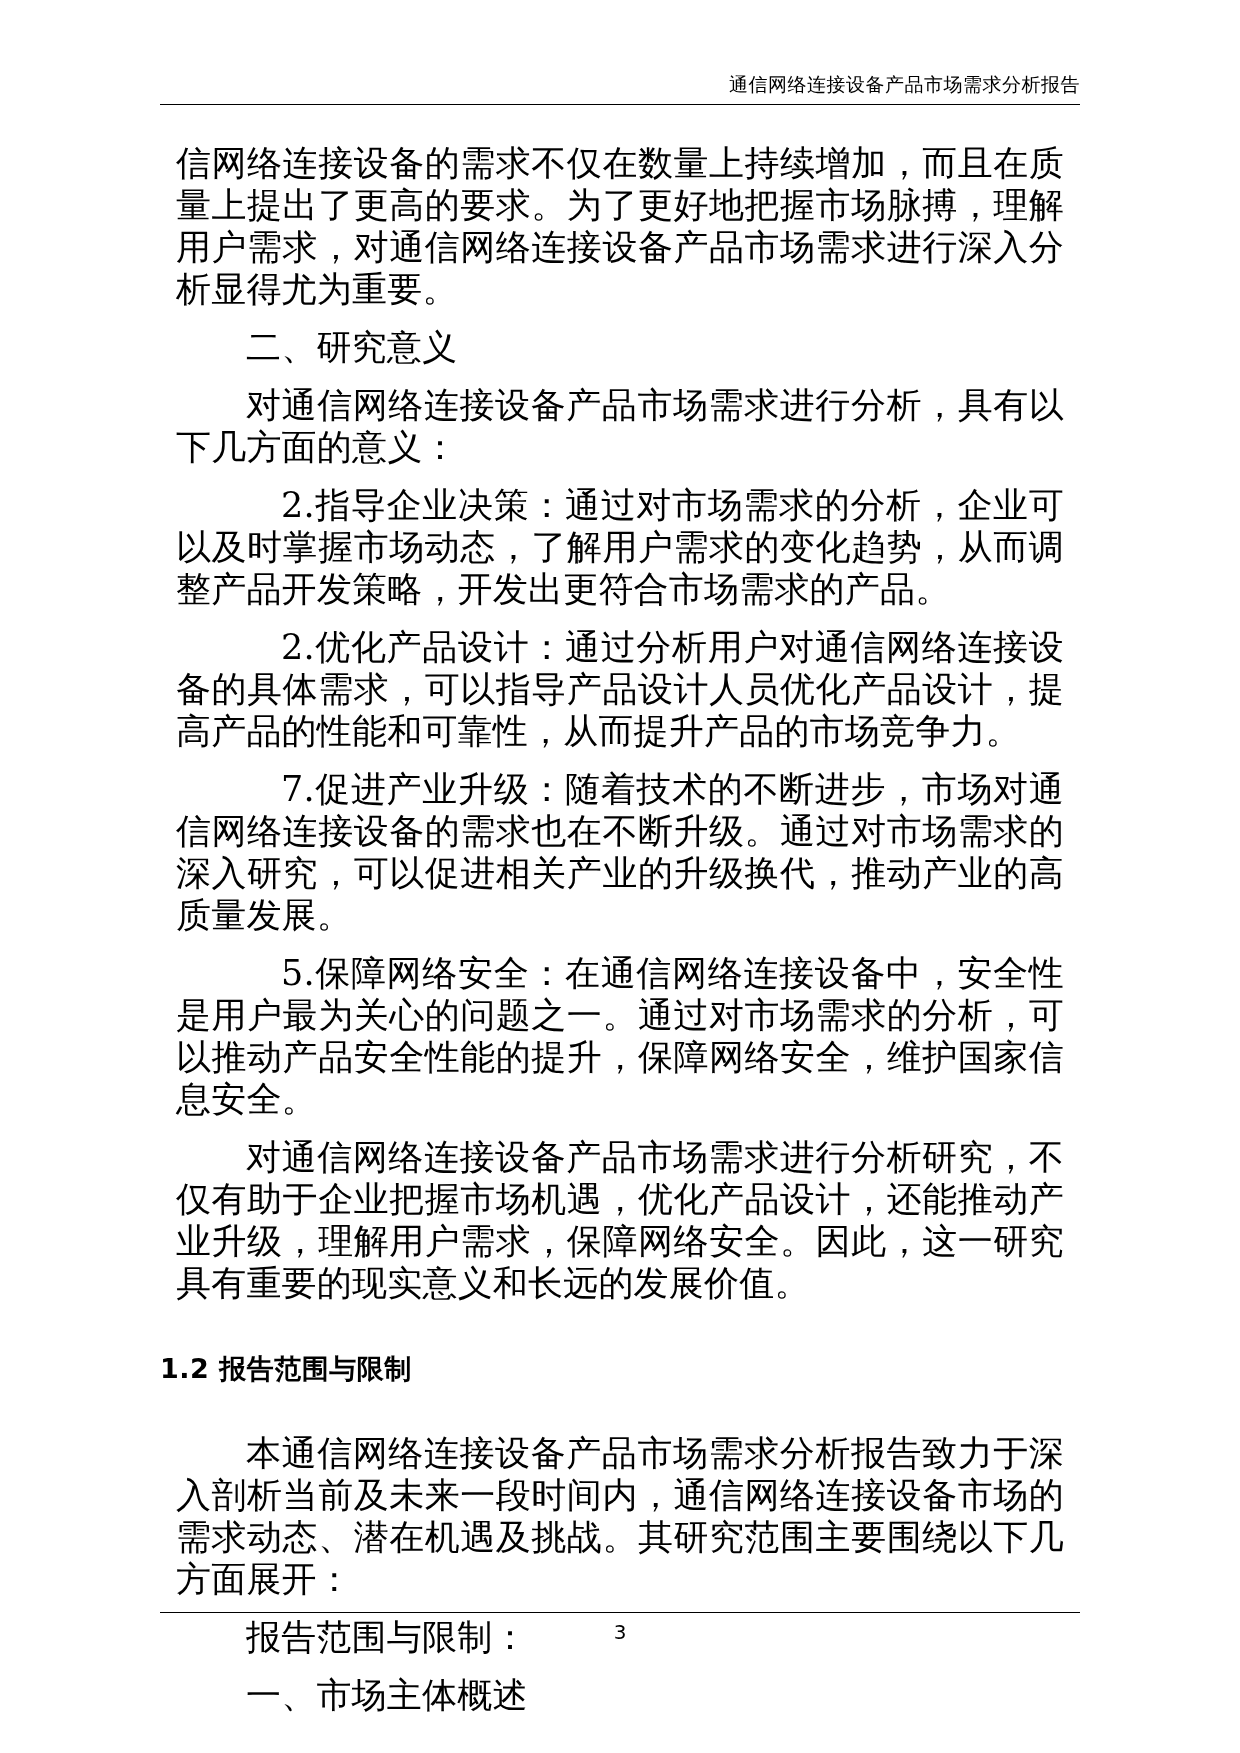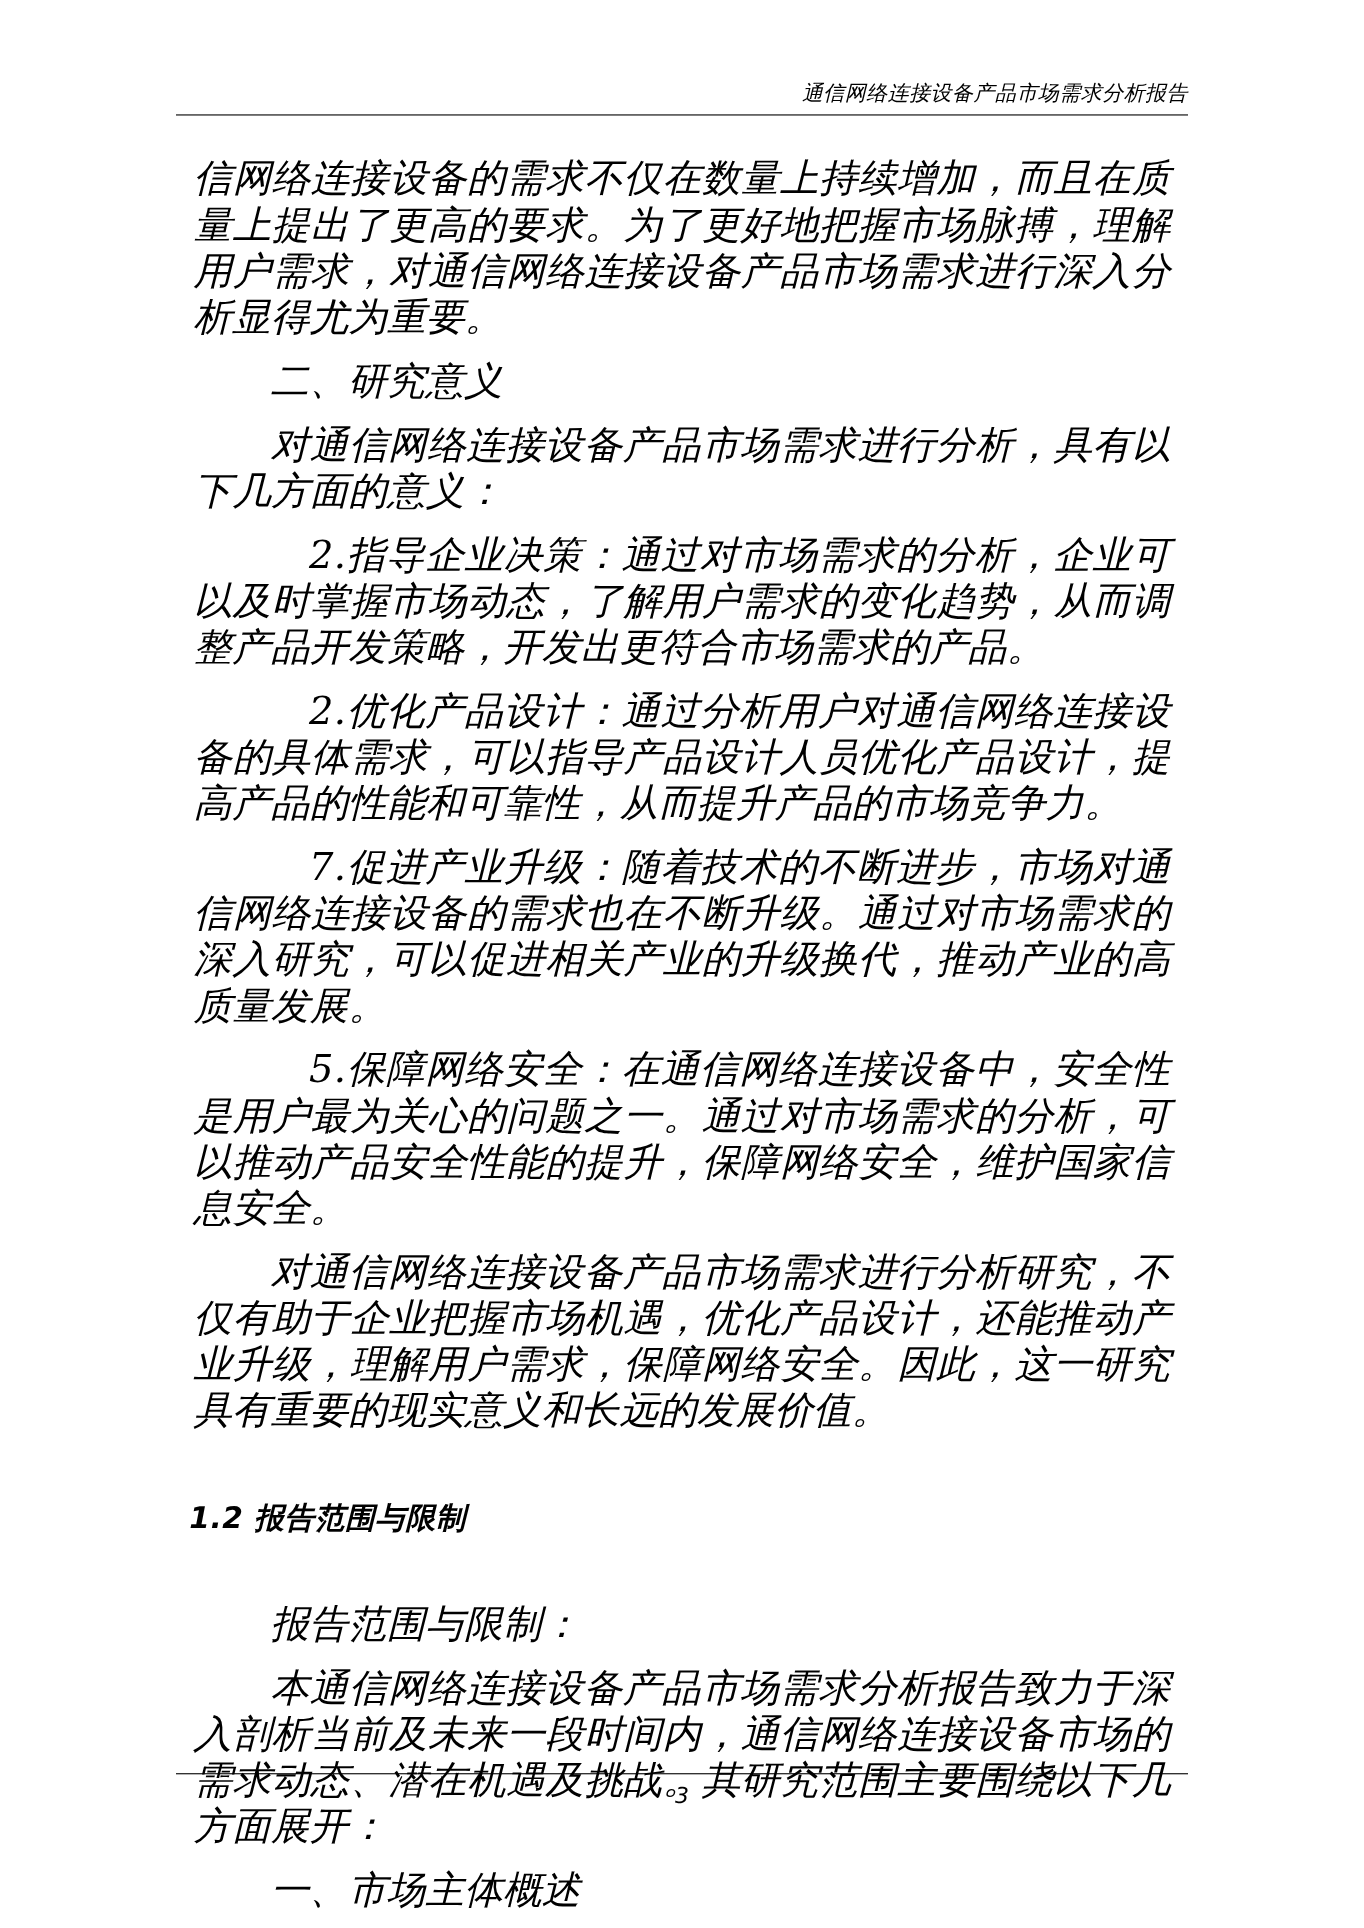--- a/index.html
+++ b/index.html
@@ -16,21 +16,20 @@
     overflow: hidden;
   }
   .page {
     position: absolute;
     left: 0;
     top: 0;
     width: 1236px;
     height: 1753px;
     box-sizing: border-box;
     padding: 0;
-    font-style: italic;
   }
   .header {
     position: absolute;
     left: 160px;
     top: 72px;
     width: 920px;
     text-align: right;
     font-family: "DejaVu Sans", "Liberation Sans", sans-serif;
     font-size: 19px;
     letter-spacing: 0.5px;
@@ -58,21 +57,21 @@
     text-justify: inter-ideograph;
     letter-spacing: 0.2px;
     font-family: "DejaVu Serif", "Liberation Serif", serif;
     font-weight: 400;
   }
   p.indent-1 { text-indent: 2em; }
   p.indent-2 { text-indent: 3em; }
   p.no-indent { text-indent: 0; }
 
   h2.section-heading {
-    margin: 12px;
+    margin: 0;
     font-family: "DejaVu Sans", "Liberation Sans", sans-serif;
     font-size: 27px;
     font-weight: bold;
     line-height: 46px;
     letter-spacing: 0.5px;
   }
   .gap-before-heading { height: 26px; }
   .gap-after-heading { height: 24px; }
 
   .footer-rule {
@@ -109,22 +108,22 @@
     <p class="body-text indent-2">2.指导企业决策：通过对市场需求的分析，企业可以及时掌握市场动态，了解用户需求的变化趋势，从而调整产品开发策略，开发出更符合市场需求的产品。</p>
     <p class="body-text indent-2">2.优化产品设计：通过分析用户对通信网络连接设备的具体需求，可以指导产品设计人员优化产品设计，提高产品的性能和可靠性，从而提升产品的市场竞争力。</p>
     <p class="body-text indent-2">7.促进产业升级：随着技术的不断进步，市场对通信网络连接设备的需求也在不断升级。通过对市场需求的深入研究，可以促进相关产业的升级换代，推动产业的高质量发展。</p>
     <p class="body-text indent-2">5.保障网络安全：在通信网络连接设备中，安全性是用户最为关心的问题之一。通过对市场需求的分析，可以推动产品安全性能的提升，保障网络安全，维护国家信息安全。</p>
     <p class="body-text indent-1">对通信网络连接设备产品市场需求进行分析研究，不仅有助于企业把握市场机遇，优化产品设计，还能推动产业升级，理解用户需求，保障网络安全。因此，这一研究具有重要的现实意义和长远的发展价值。</p>
 
     <div class="gap-before-heading"></div>
     <h2 class="section-heading">1.2 报告范围与限制</h2>
     <div class="gap-after-heading"></div>
 
+    <p class="body-text indent-1">本通信网络连接设备产品市场需求分析报告致力于深入剖析当前及未来一段时间内，通信网络连接设备市场的需求动态、潜在机遇及挑战。其研究范围主要围绕以下几方面展开：</p>
     <p class="body-text indent-1">报告范围与限制：</p>
-    <p class="body-text indent-1">本通信网络连接设备产品市场需求分析报告致力于深入剖析当前及未来一段时间内，通信网络连接设备市场的需求动态、潜在机遇及挑战。其研究范围主要围绕以下几方面展开：</p>
     <p class="body-text indent-1">一、市场主体概述</p>
 
   </div>
 
   <div class="footer-rule"></div>
   <div class="page-number">3</div>
 
 </div>
 
 </body></html>

